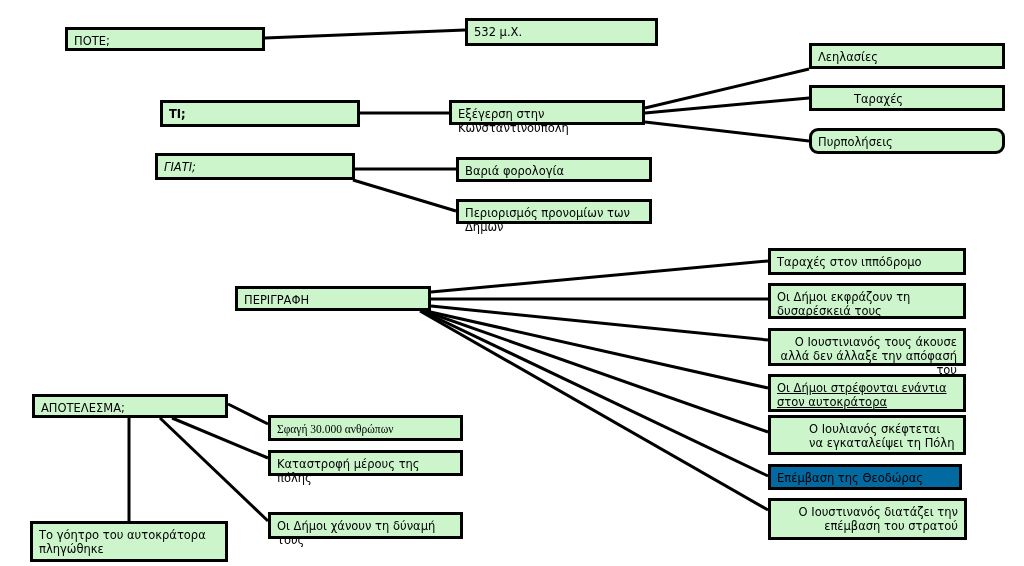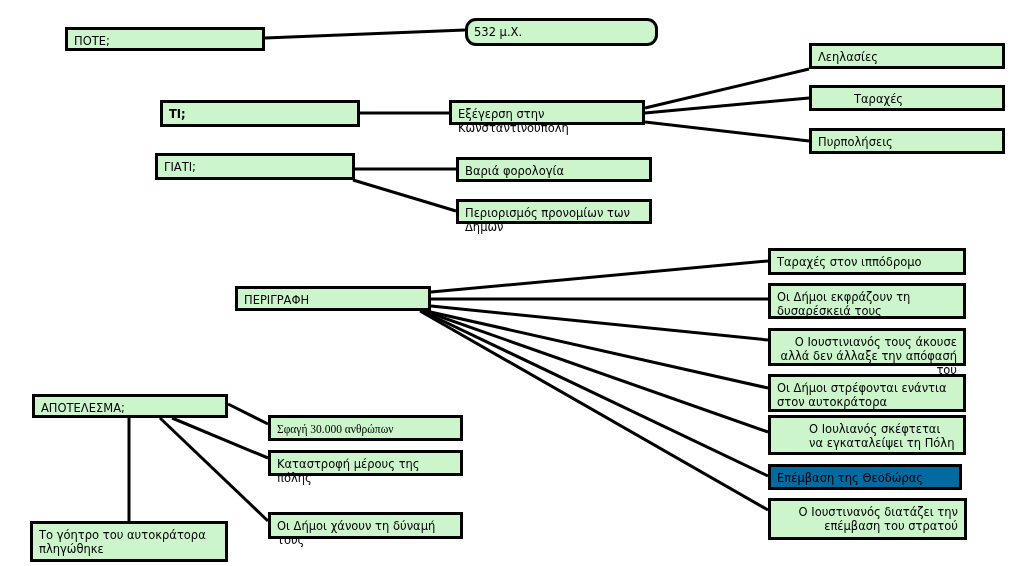--- a/index.html
+++ b/index.html
@@ -62,34 +62,34 @@
       <line x1="424" y1="311" x2="768" y2="432" stroke="#000000"></line>
       <line x1="422" y1="311" x2="768" y2="476" stroke="#000000"></line>
       <line x1="420" y1="311" x2="768" y2="510" stroke="#000000"></line>
       <line x1="228" y1="404" x2="268" y2="424" stroke="#000000"></line>
       <line x1="172" y1="418" x2="268" y2="458" stroke="#000000"></line>
       <line x1="160" y1="418" x2="268" y2="521" stroke="#000000"></line>
       <line x1="129" y1="418" x2="129" y2="521" stroke="#000000"></line>
     </svg>
   <div id="nodes">
       <div class="node" style="left: 65px; top: 27px; width: 200px; height: 24px; background: rgb(204, 245, 204); border-color: rgb(0, 0, 0);">ΠΟΤΕ;</div>
-      <div class="node" style="left: 465px; top: 18px; width: 193px; height: 28px; background: rgb(204, 245, 204); border-color: rgb(0, 0, 0); border-radius: 11px;">532 μ.Χ.</div>
+      <div class="node" style="left: 465px; top: 18px; width: 193px; height: 28px; background: rgb(204, 245, 204); border-color: rgb(0, 0, 0);">532 μ.Χ.</div>
       <div class="node" style="left: 160px; top: 100px; width: 200px; height: 27px; background: rgb(204, 245, 204); border-color: rgb(0, 0, 0); font-weight: bold;">ΤΙ;</div>
       <div class="node" style="left: 449px; top: 100px; width: 196px; height: 25px; background: rgb(204, 245, 204); border-color: rgb(0, 0, 0);">Εξέγερση στην Κωνσταντινούπολη</div>
       <div class="node" style="left: 809px; top: 43px; width: 196px; height: 26px; background: rgb(204, 245, 204); border-color: rgb(0, 0, 0);">Λεηλασίες</div>
       <div class="node" style="left: 809px; top: 85px; width: 196px; height: 26px; background: rgb(204, 245, 204); border-color: rgb(0, 0, 0); padding-left: 42px;">Ταραχές</div>
-      <div class="node" style="left: 809px; top: 128px; width: 196px; height: 26px; background: rgb(204, 245, 204); border-color: rgb(0, 0, 0);">Πυρπολήσεις</div>
-      <div class="node" style="left: 155px; top: 153px; width: 200px; height: 27px; background: rgb(204, 245, 204); border-color: rgb(0, 0, 0);">ΓΙΑΤΙ;</div>
+      <div class="node" style="left: 809px; top: 128px; width: 196px; height: 26px; background: rgb(204, 245, 204); border-color: rgb(0, 0, 0); border-radius: 9px;">Πυρπολήσεις</div>
+      <div class="node" style="left: 155px; top: 153px; width: 200px; height: 27px; background: rgb(204, 245, 204); border-color: rgb(0, 0, 0); font-style: italic;">ΓΙΑΤΙ;</div>
       <div class="node" style="left: 456px; top: 157px; width: 196px; height: 25px; background: rgb(204, 245, 204); border-color: rgb(0, 0, 0);">Βαριά φορολογία</div>
       <div class="node" style="left: 456px; top: 199px; width: 196px; height: 25px; background: rgb(204, 245, 204); border-color: rgb(0, 0, 0);">Περιορισμός προνομίων των Δήμων</div>
       <div class="node" style="left: 235px; top: 286px; width: 196px; height: 25px; background: rgb(204, 245, 204); border-color: rgb(0, 0, 0);">ΠΕΡΙΓΡΑΦΗ</div>
       <div class="node" style="left: 768px; top: 248px; width: 198px; height: 27px; background: rgb(204, 245, 204); border-color: rgb(0, 0, 0);">Ταραχές στον ιππόδρομο</div>
       <div class="node" style="left: 768px; top: 283px; width: 198px; height: 36px; background: rgb(204, 245, 204); border-color: rgb(0, 0, 0);">Οι Δήμοι εκφράζουν τη δυσαρέσκειά τους</div>
       <div class="node" style="left: 768px; top: 328px; width: 198px; height: 38px; background: rgb(204, 245, 204); border-color: rgb(0, 0, 0); text-align: right;">Ο Ιουστινιανός τους άκουσε αλλά δεν άλλαξε την απόφασή του</div>
-      <div class="node" style="left: 768px; top: 374px; width: 198px; height: 38px; background: rgb(204, 245, 204); border-color: rgb(0, 0, 0);">Οι Δήμοι στρέφονται ενάντια στον αυτοκράτορα</div>
+      <div class="node" style="left: 768px; top: 374px; width: 198px; height: 38px; background: rgb(204, 245, 204); border-color: rgb(0, 0, 0); text-decoration: underline;">Οι Δήμοι στρέφονται ενάντια στον αυτοκράτορα</div>
       <div class="node" style="left: 768px; top: 415px; width: 198px; height: 40px; background: rgb(204, 245, 204); border-color: rgb(0, 0, 0); padding-left: 38px;">Ο Ιουλιανός σκέφτεται να εγκαταλείψει τη Πόλη</div>
       <div class="node" style="left: 768px; top: 464px; width: 194px; height: 26px; background: #0369a1; border-color: rgb(0, 0, 0);">Επέμβαση της Θεοδώρας</div>
       <div class="node" style="left: 768px; top: 498px; width: 199px; height: 42px; background: rgb(204, 245, 204); border-color: rgb(0, 0, 0); text-align: right;">Ο Ιουστινανός διατάζει την επέμβαση του στρατού</div>
       <div class="node" style="left: 32px; top: 394px; width: 196px; height: 24px; background: rgb(204, 245, 204); border-color: rgb(0, 0, 0);">ΑΠΟΤΕΛΕΣΜΑ;</div>
       <div class="node" style="left: 268px; top: 415px; width: 195px; height: 26px; background: rgb(204, 245, 204); border-color: rgb(0, 0, 0); font-family: Liberation Serif, serif;">Σφαγή 30.000 ανθρώπων</div>
       <div class="node" style="left: 268px; top: 450px; width: 195px; height: 26px; background: rgb(204, 245, 204); border-color: rgb(0, 0, 0);">Καταστροφή μέρους της πόλης</div>
       <div class="node" style="left: 268px; top: 512px; width: 195px; height: 27px; background: rgb(204, 245, 204); border-color: rgb(0, 0, 0);">Οι Δήμοι χάνουν τη δύναμή τους</div>
       <div class="node" style="left: 30px; top: 521px; width: 198px; height: 41px; background: rgb(204, 245, 204); border-color: rgb(0, 0, 0);">Το γόητρο του αυτοκράτορα πληγώθηκε</div>
     </div>
 </div>

